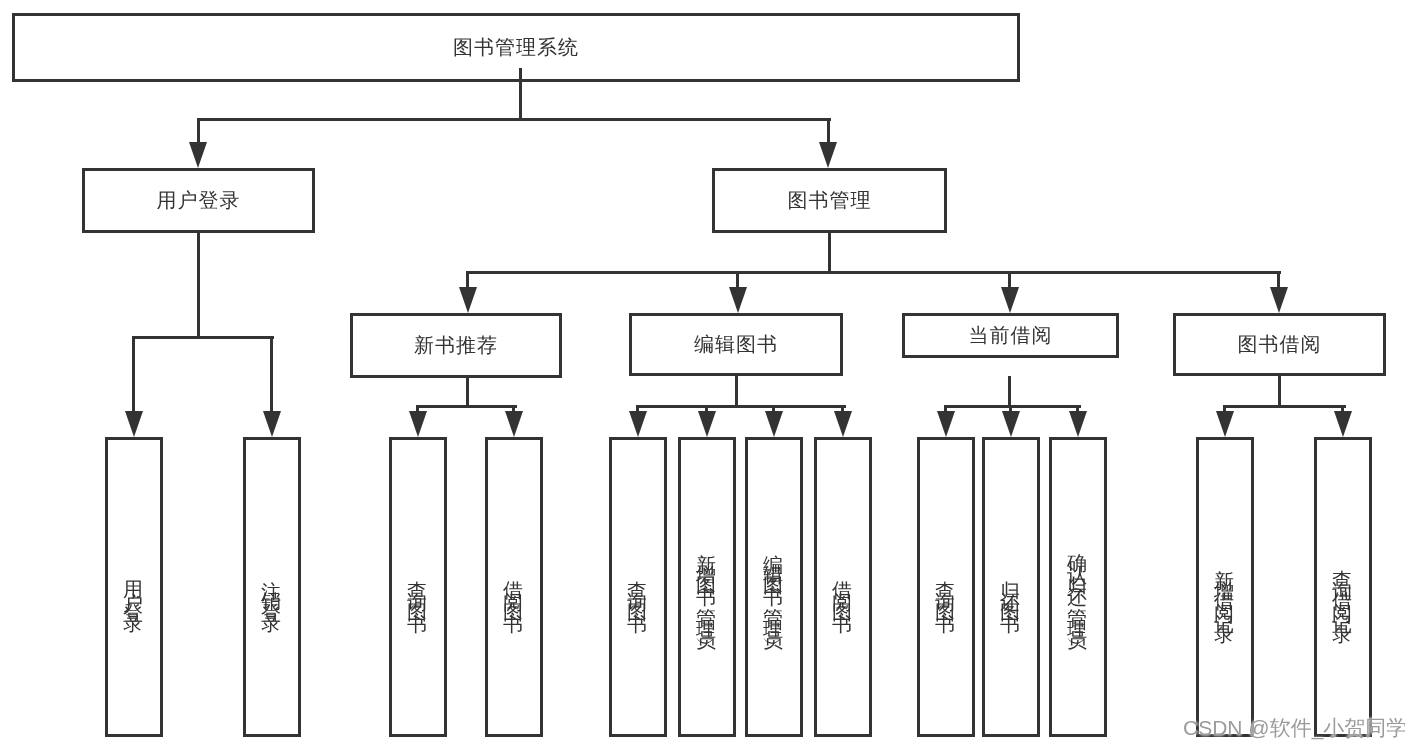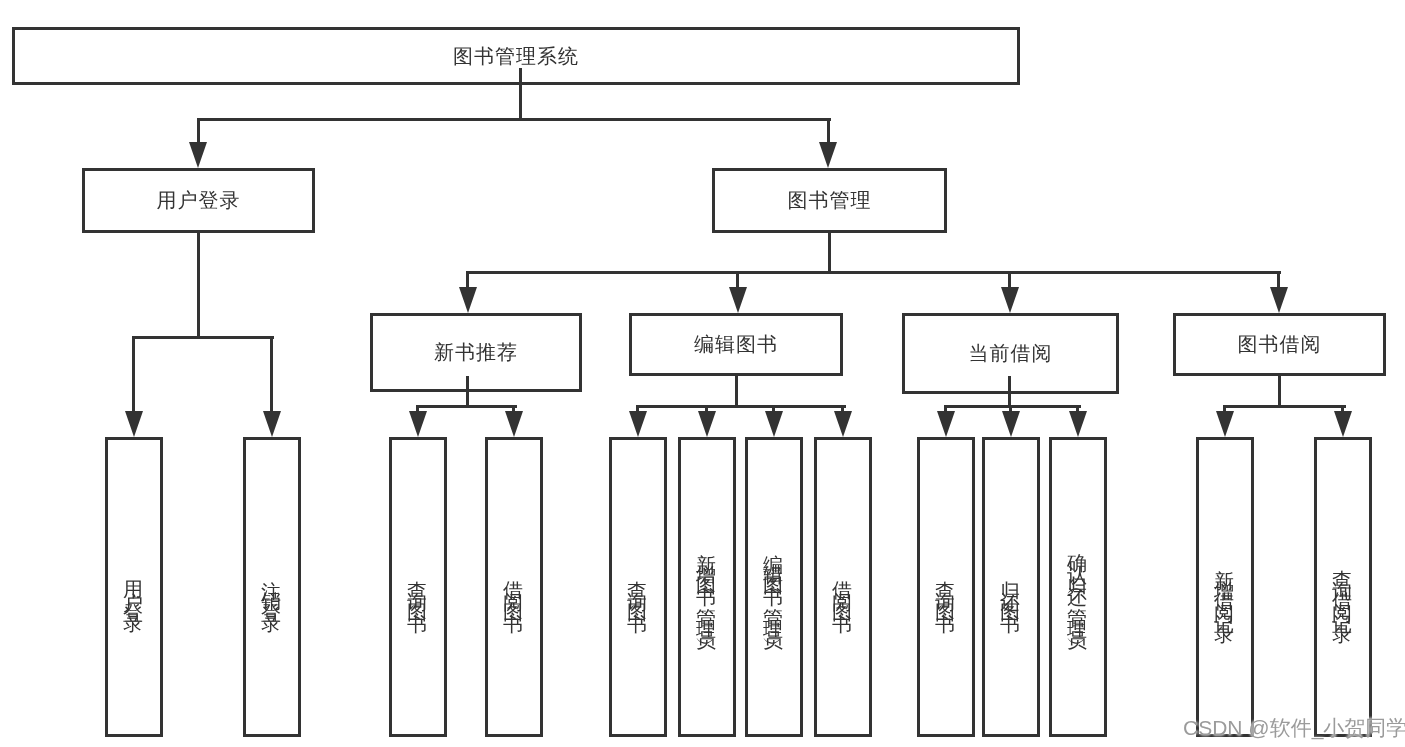--- a/index.html
+++ b/index.html
@@ -51,28 +51,28 @@
     white-space:nowrap;
     z-index:5;
     text-shadow:0 0 3px #fff,0 0 3px #fff;
   }
 </style>
 </head>
 <body>
 
 <div class="canvas">
 
-  <div class="box" style="left:12px;top:13px;width:1008px;height:58px;margin-top:14px;">图书管理系统</div>
+  <div class="box" style="left:12px;top:13px;width:1008px;height:69px;">图书管理系统</div>
 
   <div class="box" style="left:82px;top:168px;width:233px;height:65px;">用户登录</div>
   <div class="box" style="left:712px;top:168px;width:235px;height:65px;">图书管理</div>
 
-  <div class="box" style="left:370px;top:313px;width:212px;height:79px;">新书推荐</div>
+  <div class="box" style="left:350px;top:313px;width:212px;height:65px;">新书推荐</div>
   <div class="box" style="left:629px;top:313px;width:214px;height:63px;">编辑图书</div>
-  <div class="box" style="left:902px;top:313px;width:217px;height:81px;">当前借阅</div>
+  <div class="box" style="left:902px;top:313px;width:217px;height:45px;">当前借阅</div>
   <div class="box" style="left:1173px;top:313px;width:213px;height:63px;">图书借阅</div>
 
   <div class="box vert" style="left:105px;top:437px;width:58px;height:300px;">用户登录</div>
   <div class="box vert" style="left:243px;top:437px;width:58px;height:300px;">注销登录</div>
 
   <div class="box vert" style="left:389px;top:437px;width:58px;height:300px;">查询图书</div>
   <div class="box vert" style="left:485px;top:437px;width:58px;height:300px;">借阅图书</div>
 
   <div class="box vert" style="left:609px;top:437px;width:58px;height:300px;">查询图书</div>
   <div class="box vert" style="left:678px;top:437px;width:58px;height:300px;">新增图书（管理员）</div>

